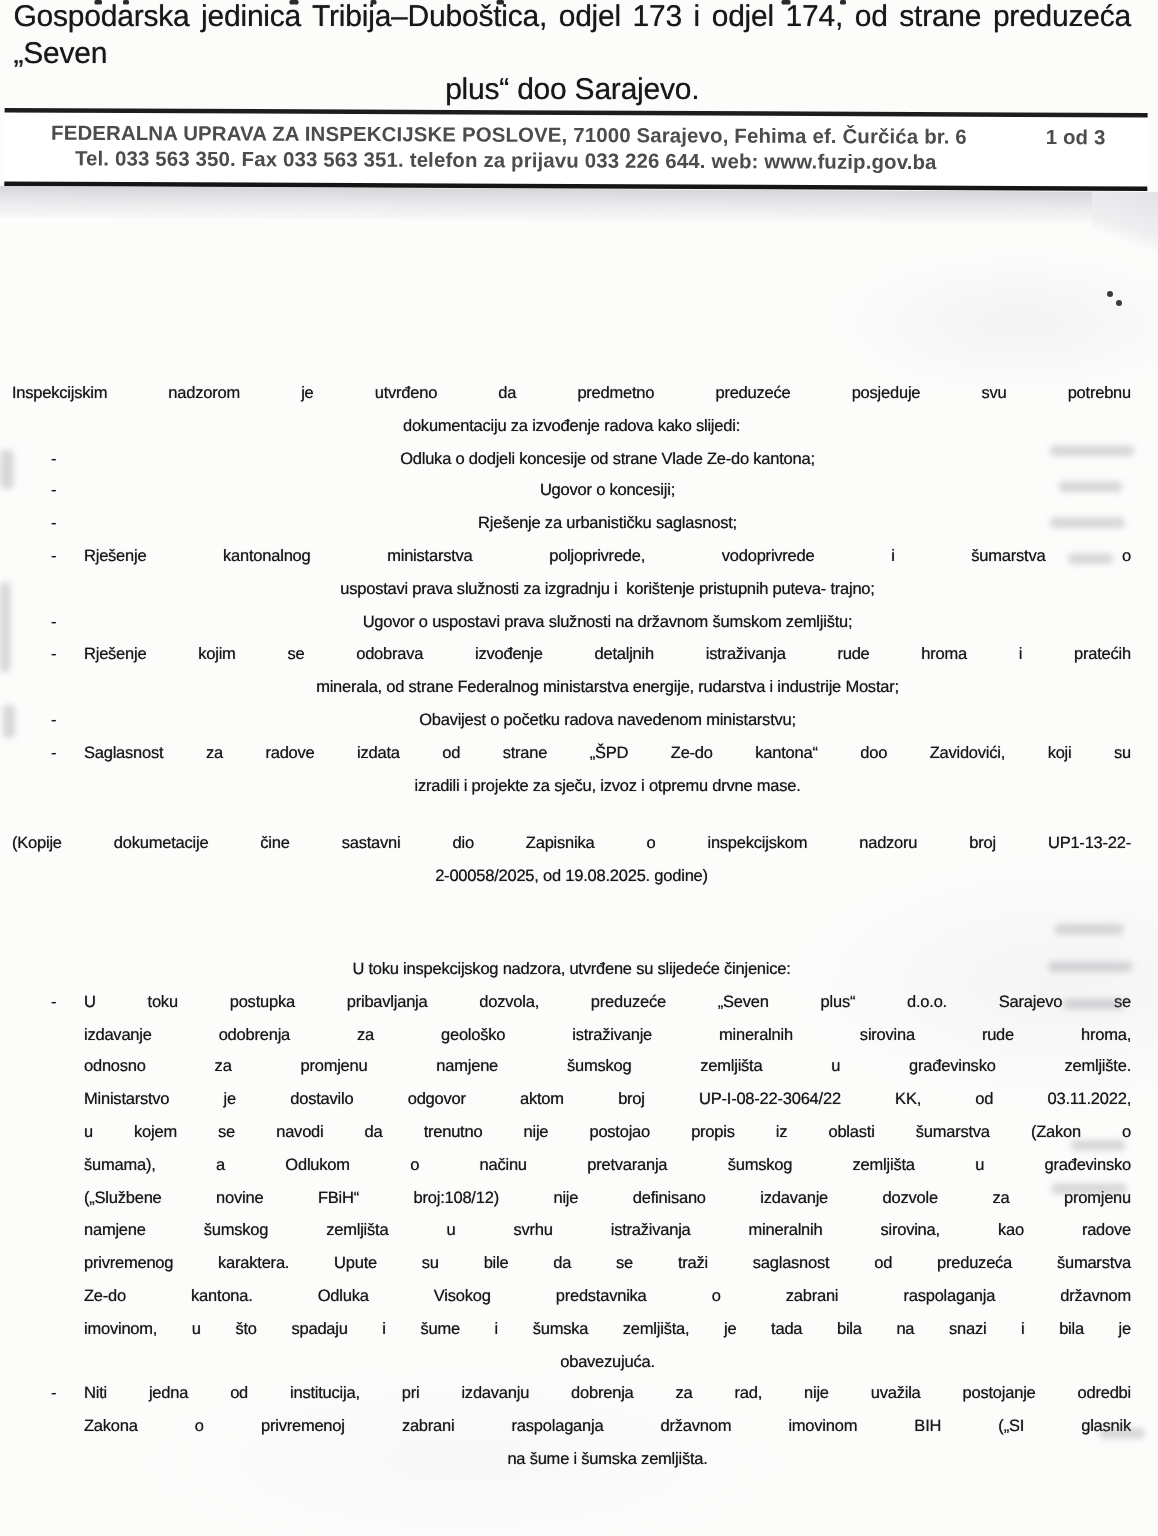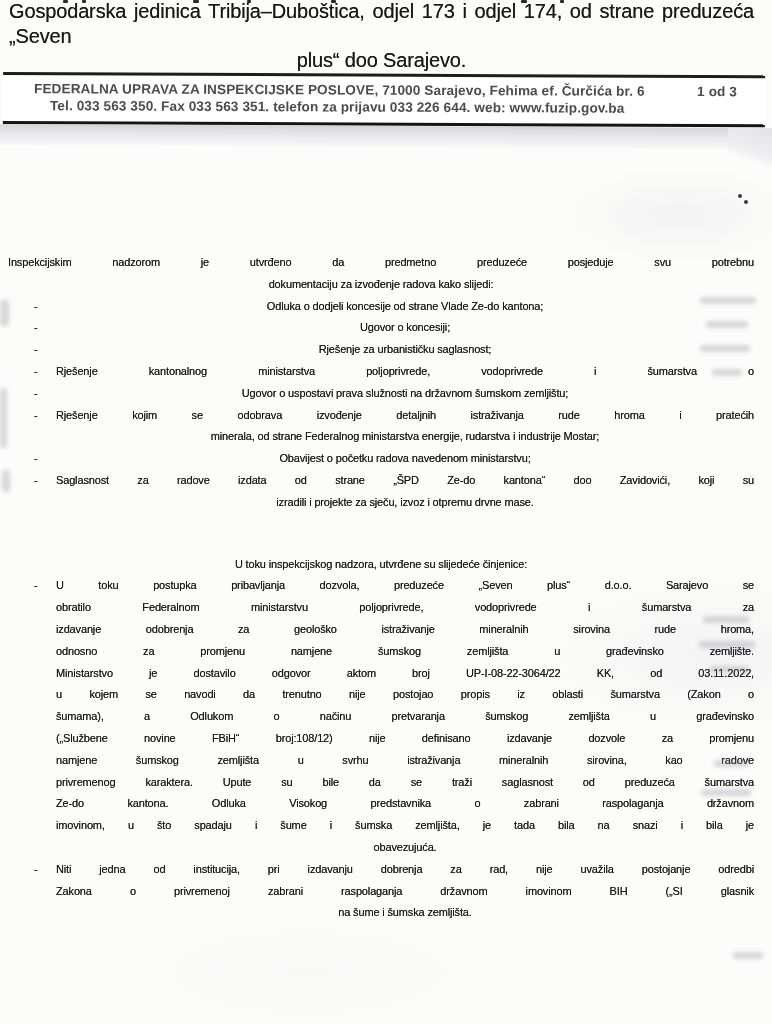--- a/index.html
+++ b/index.html
@@ -124,41 +124,45 @@
         <div class="line item-line"><span class="dash">-</span>Odluka o dodjeli koncesije od strane Vlade Ze-do kantona;</div>
       </div>
       <div class="block bullet">
         <div class="line item-line"><span class="dash">-</span>Ugovor o koncesiji;</div>
       </div>
       <div class="block bullet">
         <div class="line item-line"><span class="dash">-</span>Rješenje za urbanističku saglasnost;</div>
       </div>
       <div class="block bullet">
         <div class="line just item-line"><span class="dash">-</span>Rješenje kantonalnog ministarstva poljoprivrede, vodoprivrede i šumarstva o</div>
+        <div class="line item-line">uspostavi prava služnosti za izgradnju i &nbsp;korištenje pristupnih puteva- trajno;</div>
       </div>
       <div class="block bullet">
         <div class="line item-line"><span class="dash">-</span>Ugovor o uspostavi prava služnosti na državnom šumskom zemljištu;</div>
       </div>
       <div class="block bullet">
         <div class="line just item-line"><span class="dash">-</span>Rješenje kojim se odobrava izvođenje detaljnih istraživanja rude hroma i pratećih</div>
         <div class="line item-line">minerala, od strane Federalnog ministarstva energije, rudarstva i industrije Mostar;</div>
       </div>
       <div class="block bullet">
         <div class="line item-line"><span class="dash">-</span>Obavijest o početku radova navedenom ministarstvu;</div>
       </div>
       <div class="block bullet">
         <div class="line just item-line"><span class="dash">-</span>Saglasnost za radove izdata od strane „ŠPD Ze-do kantona“ doo Zavidovići, koji su</div>
         <div class="line item-line">izradili i projekte za sječu, izvoz i otpremu drvne mase.</div>
       </div>
+      <div class="block paragraph gap-md">
+        <div class="line just">(Kopije dokumetacije čine sastavni dio Zapisnika o inspekcijskom nadzoru broj UP1-13-22-</div>
+        <div class="line">2-00058/2025, od 19.08.2025. godine)</div>
+      </div>
       <div class="block paragraph gap-lg">
         <div class="line">U toku inspekcijskog nadzora, utvrđene su slijedeće činjenice:</div>
       </div>
       <div class="block bullet">
         <div class="line just item-line"><span class="dash">-</span>U toku postupka pribavljanja dozvola, preduzeće „Seven plus“ d.o.o. Sarajevo se</div>
-        <div class="line just item-line">obratilo Federalnom ministarstvu poljoprivrede, vodoprivrede i šumarstva za</div>
         <div class="line just item-line">izdavanje odobrenja za geološko istraživanje mineralnih sirovina rude hroma,</div>
         <div class="line just item-line">odnosno za promjenu namjene šumskog zemljišta u građevinsko zemljište.</div>
         <div class="line just item-line">Ministarstvo je dostavilo odgovor aktom broj UP-I-08-22-3064/22 KK, od 03.11.2022,</div>
         <div class="line just item-line">u kojem se navodi da trenutno nije postojao propis iz oblasti šumarstva (Zakon o</div>
         <div class="line just item-line">šumama), a Odlukom o načinu pretvaranja šumskog zemljišta u građevinsko</div>
         <div class="line just item-line">(„Službene novine FBiH“ broj:108/12) nije definisano izdavanje dozvole za promjenu</div>
         <div class="line just item-line">namjene šumskog zemljišta u svrhu istraživanja mineralnih sirovina, kao radove</div>
         <div class="line just item-line">privremenog karaktera. Upute su bile da se traži saglasnost od preduzeća šumarstva</div>
         <div class="line just item-line">Ze-do kantona. Odluka Visokog predstavnika o zabrani raspolaganja državnom</div>
         <div class="line just item-line">imovinom, u što spadaju i šume i šumska zemljišta, je tada bila na snazi i bila je</div>

